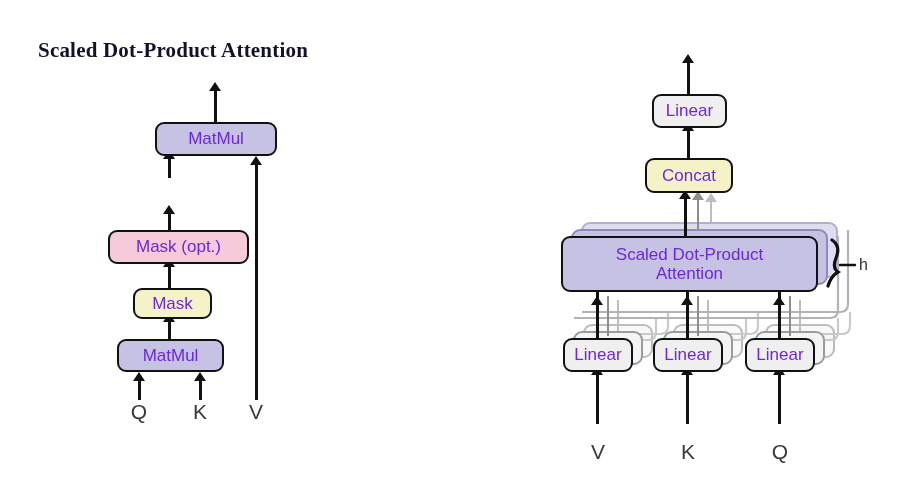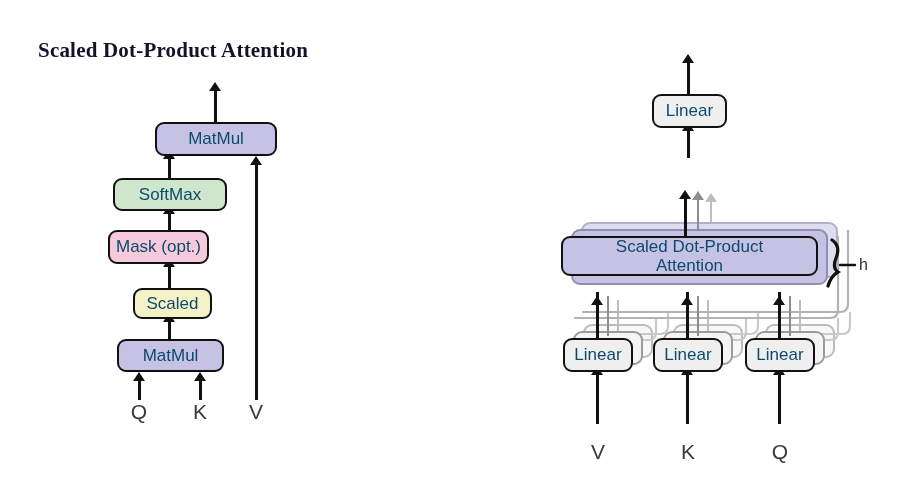--- a/index.html
+++ b/index.html
@@ -37,21 +37,21 @@
   .node {
     position: absolute;
     box-sizing: border-box;
     border: 2.5px solid #111111;
     border-radius: 9px;
     display: flex;
     align-items: center;
     justify-content: center;
     text-align: center;
     font-family: "Liberation Sans", sans-serif;
-    color: #0c4a6e;
+    color: #6d28d9;
     line-height: 1.12;
     white-space: pre-line;
     z-index: 6;
   }
   .node.lbl { font-size: 17px; }
 
   
   .ghost {
     position: absolute;
     box-sizing: border-box;
@@ -122,31 +122,30 @@
   <div class="fig-title" id="title-left">Scaled Dot-Product Attention</div>
 
   <div class="vline" style="left:214px; top:90px; height:34px;"></div>
   <div class="arrowhead" style="left:209px; top:82px;"></div>
 
   <div class="node lbl" id="n-l-matmul-top" style="left:155px; top:122px; width:122px; height:34px; background:#c6c2e4;">MatMul</div>
 
   <div class="vline" style="left:168px; top:156px; height:22px;"></div>
   <div class="arrowhead" style="left:163px; top:150px;"></div>
 
-  <div class="node lbl" id="n-l-softmax" style="left:113px; top:178px; width:114px; height:33px; background:#cfe6cc;">SoftMax</div>
 
   <div class="vline" style="left:168px; top:211px; height:20px;"></div>
   <div class="arrowhead" style="left:163px; top:205px;"></div>
 
-  <div class="node lbl" id="n-l-mask" style="left:108px; top:230px; width:101px; height:34px; background:#f6cada;">Mask (opt.)</div>
+  <div class="node lbl" id="n-l-mask" style="left:108px; top:230px; width:141px; height:34px; background:#f6cada;">Mask (opt.)</div>
 
   <div class="vline" style="left:168px; top:264px; height:26px;"></div>
   <div class="arrowhead" style="left:163px; top:258px;"></div>
 
-  <div class="node lbl" id="n-l-scale" style="left:133px; top:288px; width:79px; height:31px; background:#f6f2c8;">Scaled</div>
+  <div class="node lbl" id="n-l-scale" style="left:133px; top:288px; width:79px; height:31px; background:#f6f2c8;">Mask</div>
 
   <div class="vline" style="left:168px; top:319px; height:22px;"></div>
   <div class="arrowhead" style="left:163px; top:313px;"></div>
 
   <div class="node lbl" id="n-l-matmul-bottom" style="left:117px; top:339px; width:107px; height:33px; background:#c6c2e4;">MatMul</div>
 
   <div class="vline" style="left:138px; top:380px; height:20px;"></div>
   <div class="arrowhead" style="left:133px; top:372px;"></div>
   <div class="term" style="left:125px; top:400px;">Q</div>
 
@@ -178,34 +177,35 @@
   </svg>
 
   <div class="vline" style="left:687px; top:62px; height:32px;"></div>
   <div class="arrowhead" style="left:682px; top:54px;"></div>
 
   <div class="node lbl" id="n-r-linear-out" style="left:652px; top:94px; width:75px; height:34px; background:#efefef;">Linear</div>
 
   <div class="vline" style="left:687px; top:128px; height:30px;"></div>
   <div class="arrowhead" style="left:682px; top:122px;"></div>
 
+  <div class="node lbl" id="n-r-concat" style="left:645px; top:158px; width:88px; height:35px; background:#f6f2c8;">Concat</div>
 
   <div class="vline" style="left:684px; top:193px; height:43px;"></div>
   <div class="arrowhead" style="left:679px; top:190px;"></div>
 
   <div class="vline faint" style="left:697px; top:196px; height:34px;"></div>
   <div class="arrowhead faint" style="left:692px; top:191px;"></div>
 
   <div class="vline faint2" style="left:710px; top:198px; height:30px;"></div>
   <div class="arrowhead faint2" style="left:705px; top:193px;"></div>
 
   <div class="ghost purple2 g2" style="left:581px; top:222px; width:257px; height:56px;"></div>
   <div class="ghost purple" style="left:571px; top:229px; width:257px; height:56px;"></div>
 
-  <div class="node" id="n-r-sdpa" style="left:561px; top:236px; width:257px; height:40px; background:#c6c2e4; font-size:17px;">Scaled Dot-Product
+  <div class="node" id="n-r-sdpa" style="left:561px; top:236px; width:257px; height:56px; background:#c6c2e4; font-size:17px;">Scaled Dot-Product
 Attention</div>
 
   <svg class="overlay brace" viewBox="0 0 914 495">
     <path d="M832 240 Q841 246 836 258 Q832 268 838 272 Q831 276 828 286" fill="none" stroke="#111111" stroke-width="3.2" stroke-linecap="round"></path>
     <path d="M840 265 H855" fill="none" stroke="#111111" stroke-width="2.4" stroke-linecap="round"></path>
   </svg>
   <div class="hlabel" style="left:859px; top:256px;">h</div>
 
   <div class="ghost g2" style="left:583px; top:324px; width:70px; height:34px;"></div>
   <div class="ghost" style="left:573px; top:331px; width:70px; height:34px;"></div>

